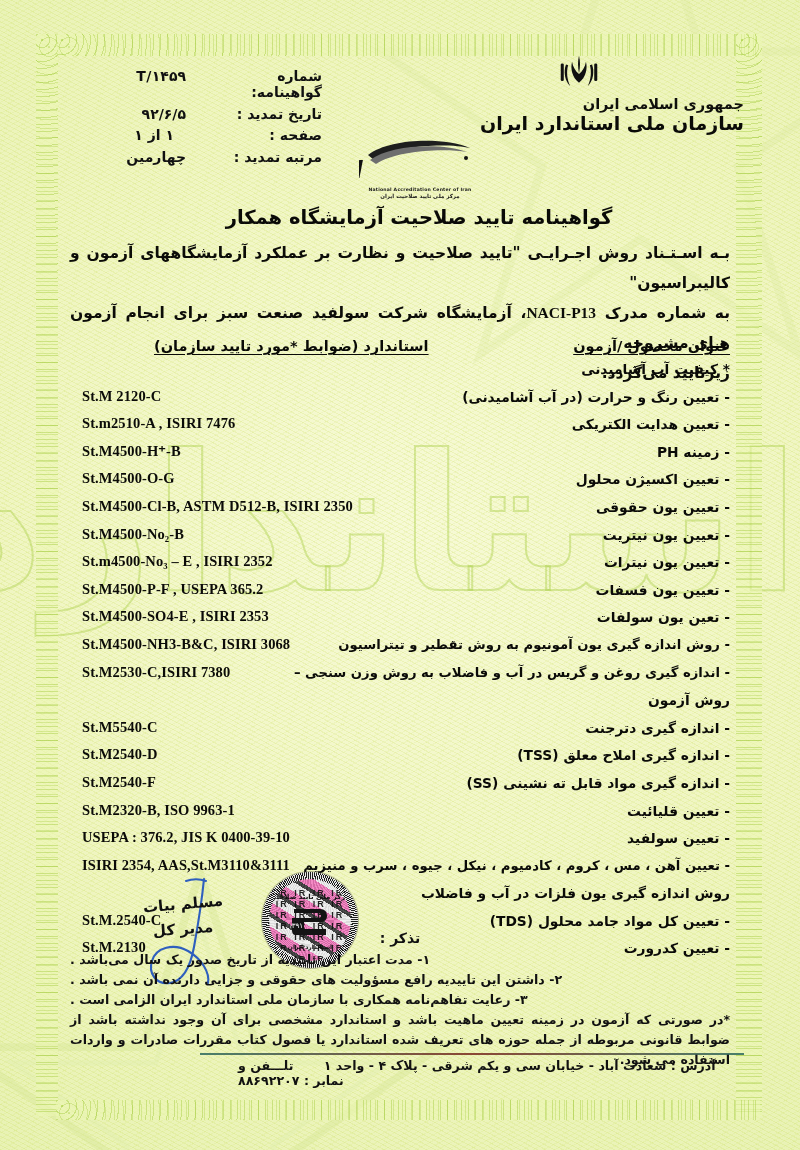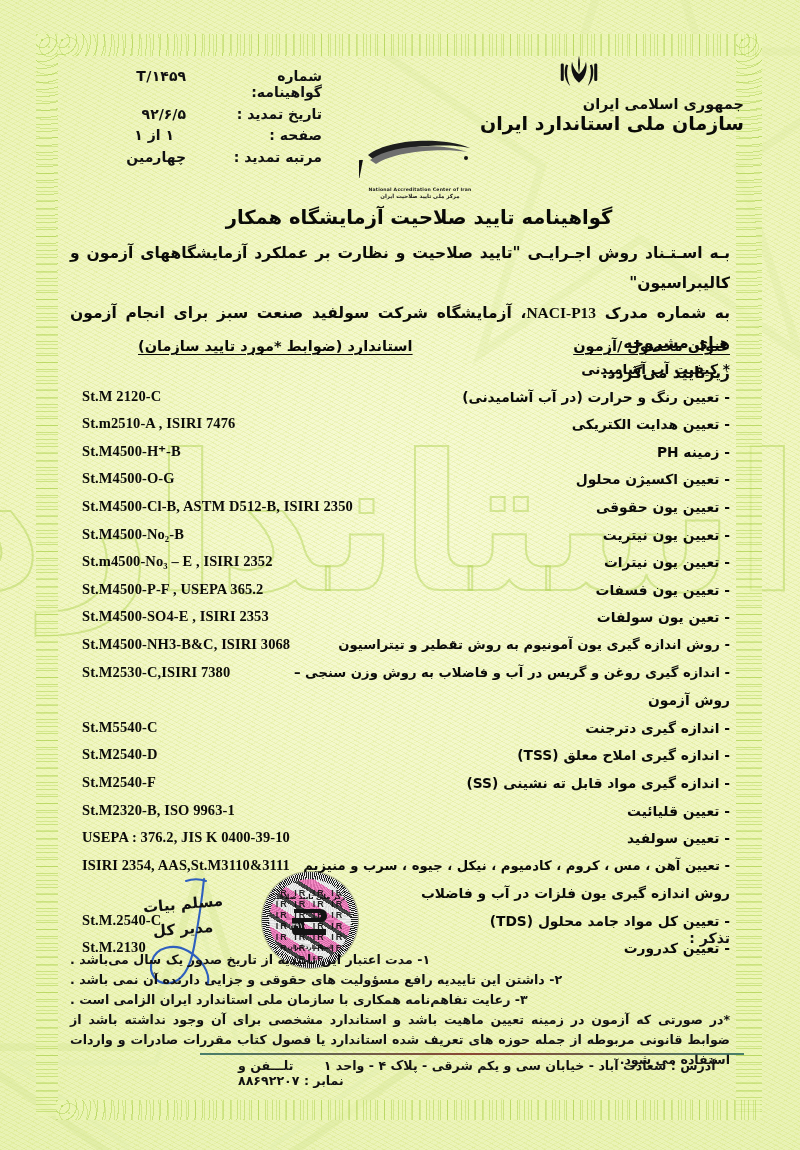--- a/index.html
+++ b/index.html
@@ -114,21 +114,21 @@
   
   .intro{
     position:absolute;top:238px;right:70px;left:70px;
     direction:rtl;text-align:justify;
     font-size:15.5px;line-height:30px;color:#0c0c08;font-weight:600;
   }
   .intro b{font-weight:700;}
   .ltr{direction:ltr;unicode-bidi:isolate;font-family:"Liberation Serif",serif;font-weight:700;}
 
   
-  .thead{position:absolute;top:338px;left:0;right:0;height:22px;}
+  .thead{position:absolute;top:338px;left:16px;right:0;height:22px;}
   .th-std{
     position:absolute;left:138px;top:0;font-size:14.5px;font-weight:700;
     color:#0a0a07;direction:rtl;text-decoration:underline;text-underline-offset:3px;
   }
   .th-test{
     position:absolute;right:70px;top:0;font-size:14.5px;font-weight:700;
     color:#0a0a07;direction:rtl;text-decoration:underline;text-underline-offset:3px;
   }
 
   .rows{position:absolute;top:360px;left:0;right:0;}
@@ -195,21 +195,21 @@
   .holo-fa-bot{
     position:absolute;bottom:11px;left:0;right:0;text-align:center;
     font-size:6px;direction:rtl;color:#111;font-weight:700;
   }
 
   
   .notes{
     position:absolute;right:70px;left:70px;top:930px;direction:rtl;
   }
   .notes-title{
-    font-size:14px;font-weight:700;color:#111;margin-bottom:4px;text-align:right;
+    font-size:14px;font-weight:700;color:#111;margin-bottom:4px;text-align:center;
   }
   .note{
     font-size:12.6px;color:#111;font-weight:600;line-height:19px;
     text-align:left;margin-bottom:1px;
   }
   .note.wide{text-align:justify;line-height:20px;}
 
   
   .foot-rule{
     position:absolute;left:200px;right:56px;top:1053px;height:2px;

